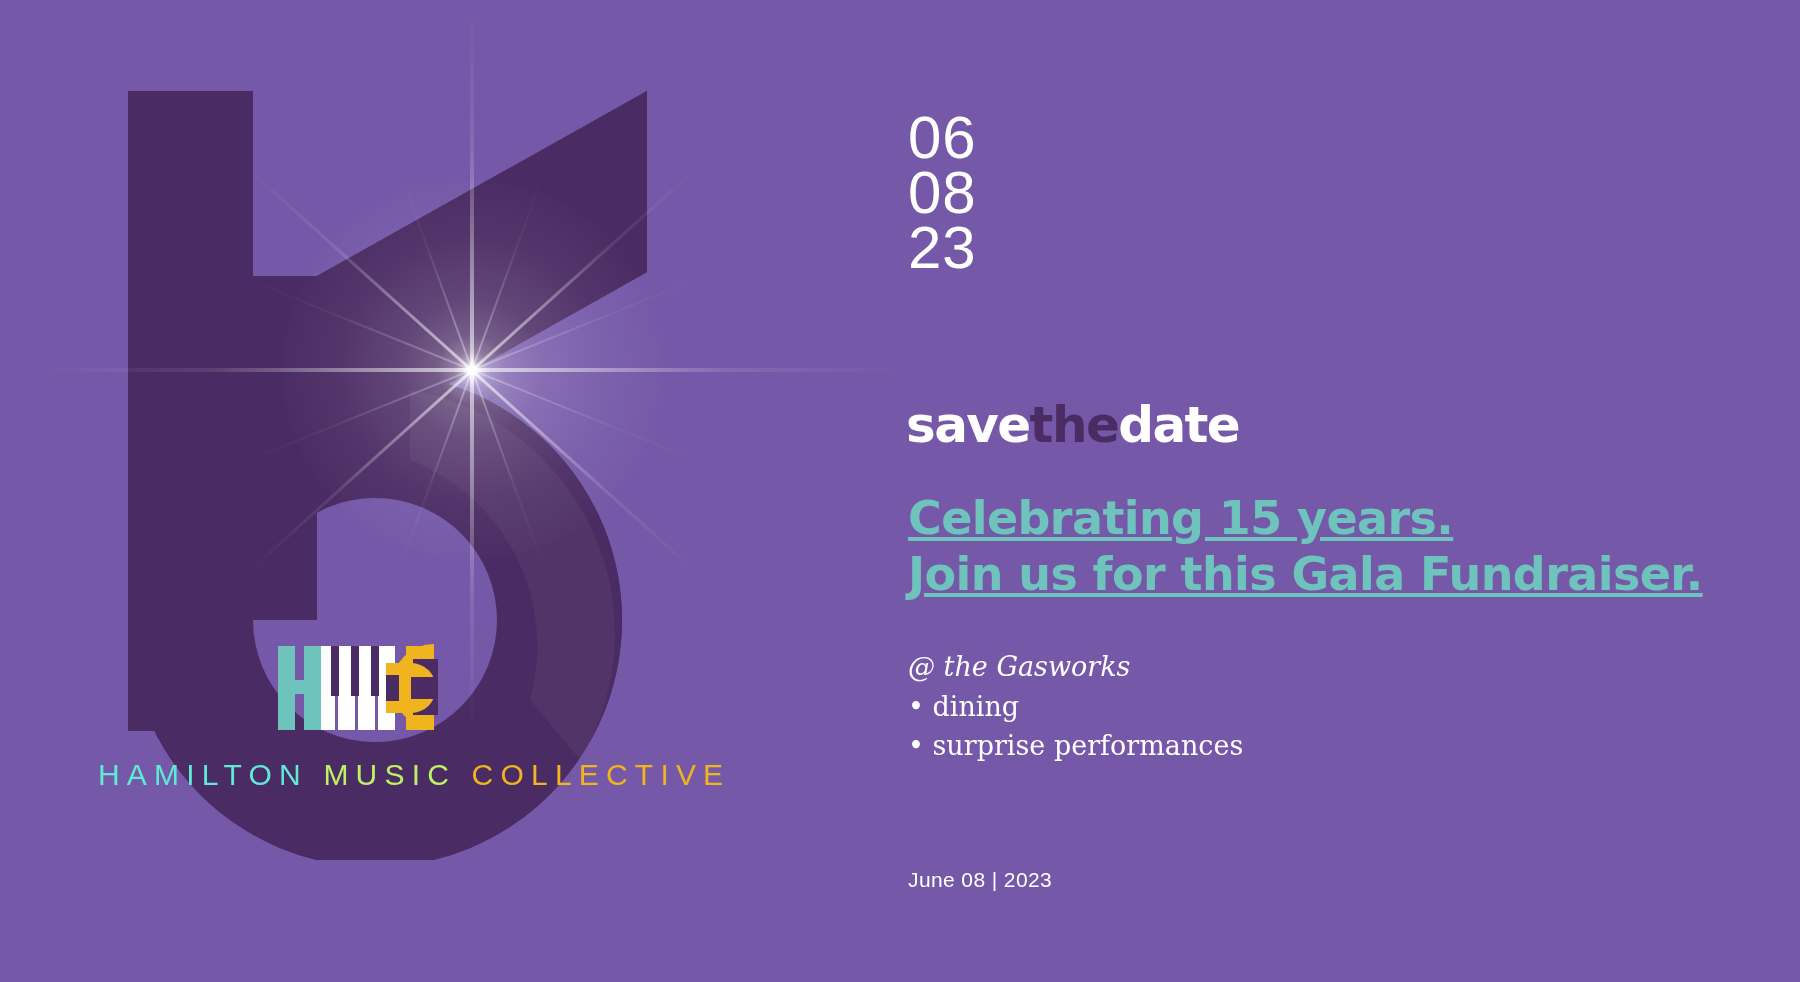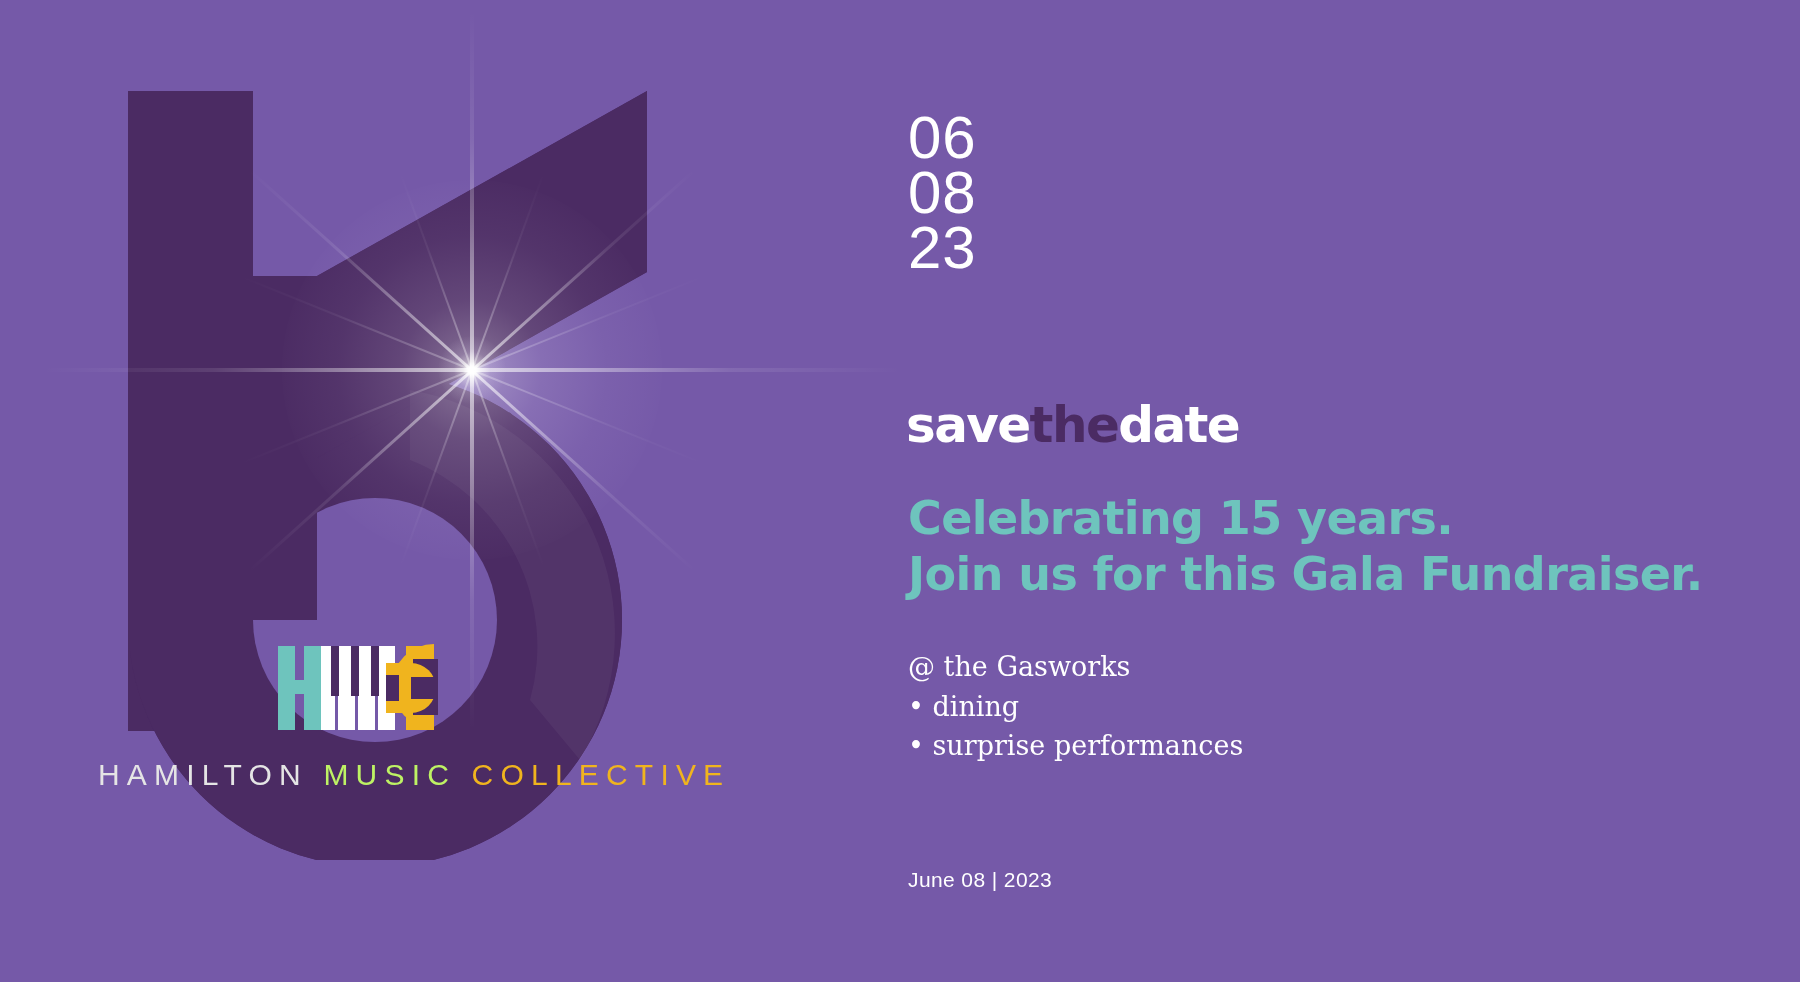--- a/index.html
+++ b/index.html
@@ -103,21 +103,21 @@
   #wordmark {
     position:absolute;
     left:98px; top:760px;
     width:620px;
     font-size:30px;
     font-weight:400;
     letter-spacing:7.2px;
     white-space:nowrap;
     line-height:1;
   }
-  .wm-hamilton  { color:#e5e5e5; }
+  .wm-hamilton  { color:#5eead4; }
   .wm-music     { color:#bef264; }
   .wm-collective{ color:#f0b41e; }
 
   
   #info-block {
     position:absolute;
     left:908px; top:0;
     width:892px; height:982px;
   }
 
@@ -149,33 +149,33 @@
     position:absolute;
     left:0; top:490px;
     color:#6ec4bd;
     font-size:46px;
     font-weight:700;
     line-height:1.22;
     letter-spacing:-0.6px;
     white-space:nowrap;
     font-family:"DejaVu Sans", sans-serif;
   }
-  #headline div { display:block; }
+  #headline div { display:block;text-decoration:underline; }
 
   #details {
     position:absolute;
     left:0; top:648px;
     color:#ffffff;
     font-size:27px;
     line-height:1.42;
     font-family:"DejaVu Serif", serif;
     font-weight:400;
   }
   #details li { list-style:none; white-space:nowrap; }
-  #details .venue { margin-bottom:2px; }
+  #details .venue { margin-bottom:2px;font-style:italic; }
 
   #footer-date {
     position:absolute;
     left:0; top:868px;
     color:#ffffff;
     font-size:21px;
     font-weight:300;
     letter-spacing:0.4px;
     white-space:nowrap;
   }

